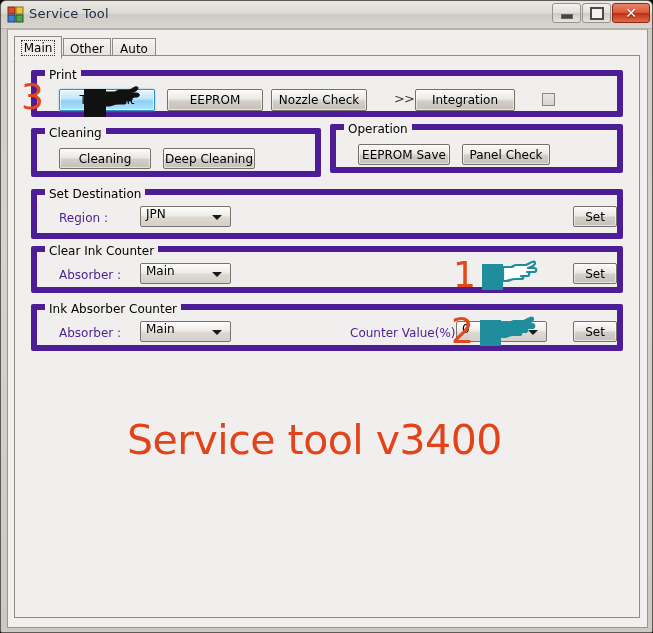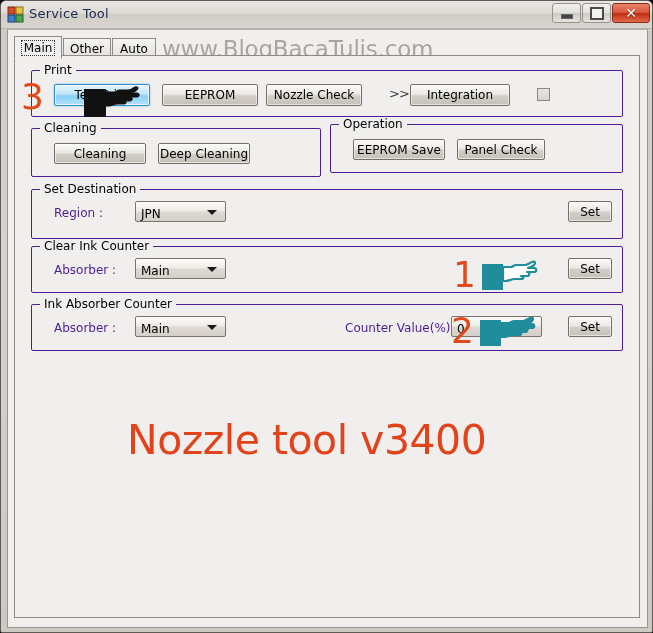--- a/index.html
+++ b/index.html
@@ -161,21 +161,21 @@
     height: 563px;
     box-sizing: border-box;
     border: 1px solid #8e8a84;
     background: #f0efed;
   }
 
   
   .group {
     position: absolute;
     box-sizing: border-box;
-    border: 1px solid #4c1d95;
+    border: 6px solid #4c1d95;
     border-radius: 2px;
     background: transparent;
   }
   .group-title {
     position: absolute;
     top: -8px;
     left: 8px;
     padding: 0 4px;
     background: #f0efed;
     font-size: 12px;
@@ -217,21 +217,21 @@
   .combo {
     position: absolute;
     box-sizing: border-box;
     background: linear-gradient(to bottom, #fdfdfc 0%, #eeebe6 48%, #dedad3 52%, #d4d0c9 100%);
     border: 1px solid #7a746c;
     border-radius: 2px;
     font-size: 12px;
     color: #000;
     font-family: "DejaVu Sans", sans-serif;
     display: flex;
-    align-items: flex-end;
+    align-items: flex-start;
     padding-left: 5px;
   }
   .combo-arrow {
     position: absolute;
     right: 8px;
     top: 50%;
     margin-top: -2px;
     width: 0; height: 0;
     border-left: 5px solid transparent;
     border-right: 5px solid transparent;
@@ -329,21 +329,20 @@
     <div id="tabstrip">
       <div class="tab active" id="tab-main">
         <span class="tab-label">Main</span>
       </div>
       <div class="tab" id="tab-other">
         <span class="tab-label">Other</span>
       </div>
       <div class="tab" id="tab-auto">
         <span class="tab-label">Auto</span>
       </div>
-      <div id="watermark">www.BlogBacaTulis.com</div>
     </div>
 
     <div id="tabpage">
 
       <div class="group" id="grp-print">
         <div class="group-title">Print</div>
 
         <div class="btn btn-hot" style="left:22px; top:13px; width:96px; height:22px;">
           <span>Test Print</span>
         </div>
@@ -434,21 +433,21 @@
         <div class="combo" style="left:419px; top:11px; width:91px; height:21px;">
           <span>0</span>
           <span class="combo-arrow"></span>
         </div>
 
         <div class="btn" style="left:536px; top:11px; width:44px; height:21px;">
           <span>Set</span>
         </div>
       </div>
 
-      <div id="caption">Nozzle tool v3400</div>
+      <div id="caption">Service tool v3400</div>
 
     </div>
   </div>
 
   <div class="anno-num" style="left:20px; top:78px;">3</div>
   <svg class="hand" style="left:82px; top:82px; width:58px; height:36px;" viewBox="0 0 58 36">
     <rect x="1" y="6" width="22" height="28" fill="#111111"></rect>
     <path d="M23 9 h8 c2 0 3 -2 5 -2 h9 c3 0 4 -2 7 -3 c3 -1 4 1 2 3 c-2 2 -4 2 -6 3 h6 c3 0 3 4 0 4 h-7 c3 0 3 4 0 4 h-6 c3 0 3 3 0 3 h-6 c-4 0 -6 2 -9 2 h-3 z" fill="#111111" stroke="#111111" stroke-width="1" stroke-linejoin="round"></path>
   </svg>
 

